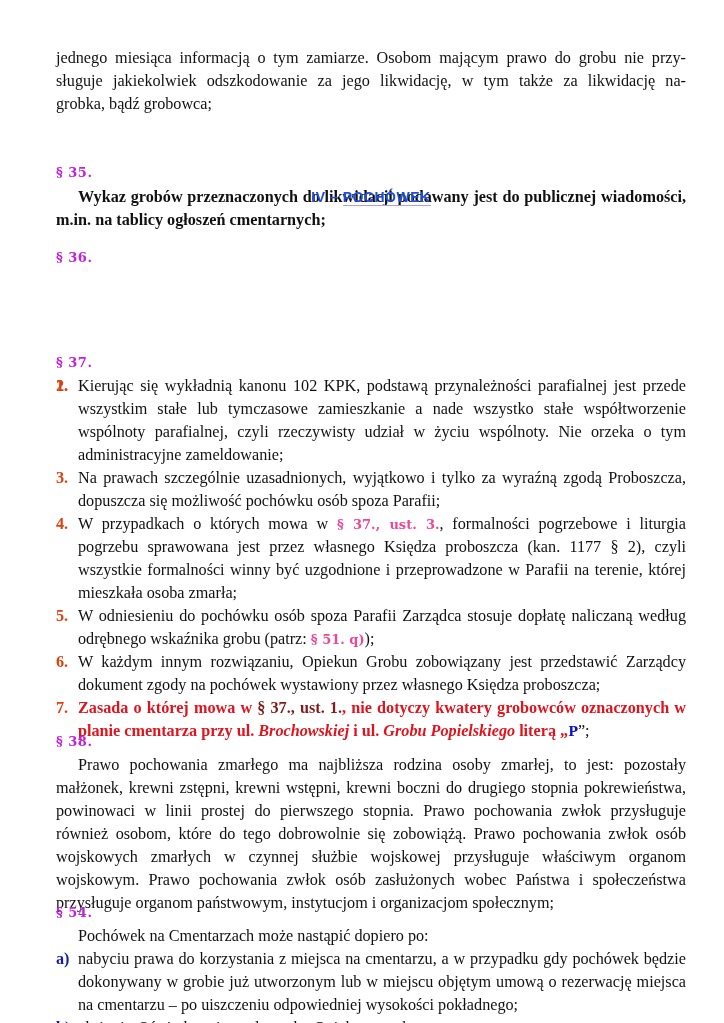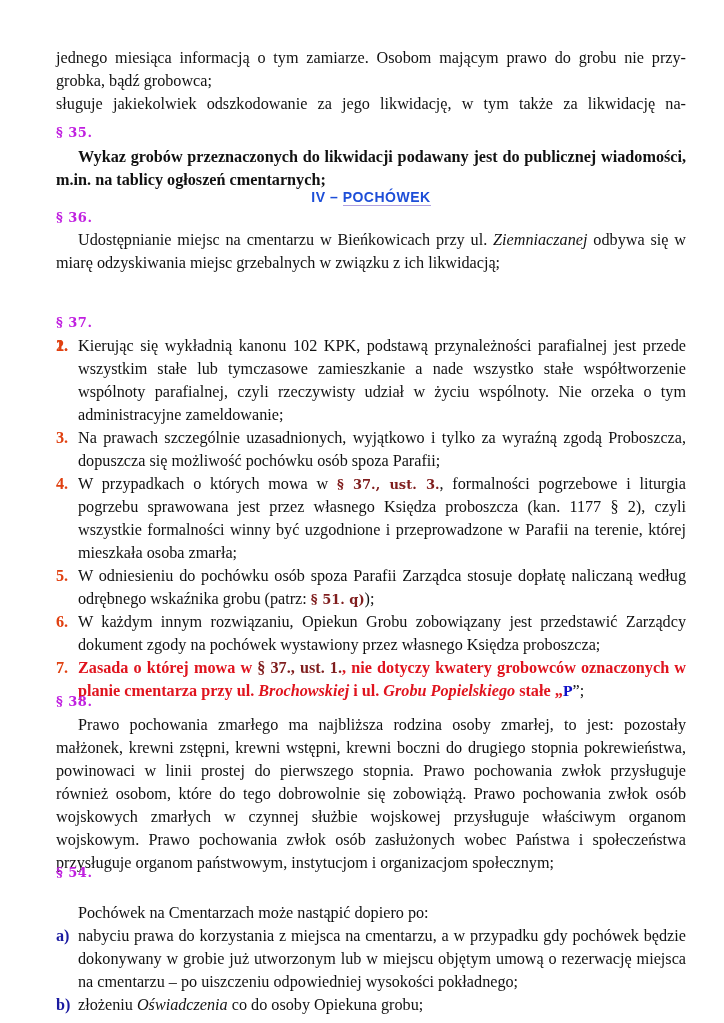--- a/index.html
+++ b/index.html
@@ -1,60 +1,57 @@
 <!DOCTYPE html>
 <html><head>
 <meta charset="utf-8">
 <style>
   html, body { margin: 0; padding: 0; background: #ffffff; }
   body { width: 724px; height: 1023px; overflow: hidden; position: relative;
          font-family: "Liberation Serif", serif; color: #111; }
   .page { position: absolute; left: 51px; top: 0; width: 630px; font-size: 16.2px; line-height: 23px; }
   .j { text-align: justify; text-align-last: left; }
   .block { position: absolute; left: 5px; width: 630px; }
-  .para-num { color: #c020e0; font-weight: bold; font-size: 13px; font-family: "DejaVu Serif", serif; letter-spacing: 0.5px; }
+  .para-num { color: #c020e0; font-weight: bold; font-size: 13px; font-family: "DejaVu Serif", serif; letter-spacing: 0.5px; margin-top: 40px; }
   .indent { text-indent: 22px; }
   .bold { font-weight: bold; }
   .red { color: #e0141e; }
   .mag { color: #7f1d1d; }
   .blue { color: #1010c8; }
   .chapter { text-align: center; font-family: Liberation Sans, sans-serif; font-weight: bold; color: #1d4ed8; font-size: 14px; letter-spacing: 0.5px; }
   .chapter .u { border-bottom: 1px solid #b0a0e0; }
   .li { position: relative; padding-left: 22px; }
   .li .n { position: absolute; left: 0; top: 0; color: #e04010; font-weight: bold; }
   .li .al { position: absolute; left: 0; top: 0; color: #1a1aa0; font-weight: bold; }
-  .lk { font-family: "DejaVu Serif", serif; font-size: 13px; font-weight: bold; color: #7f1d1d; }
+  .lk { font-family: "DejaVu Serif", serif; font-size: 13px; font-weight: bold; color: #ec4899; }
   i { font-style: italic; }
 </style>
 </head>
 <body>
 
 <div class="page">
 
   <div class="block j" style="top:47px;">
     <div style="text-align:justify;text-align-last:justify;">jednego miesiąca informacją o tym zamiarze. Osobom mającym prawo do grobu nie przy-</div>
+    <div style="text-align:justify;text-align-last:justify;">sługuje jakiekolwiek odszkodowanie za jego likwidację, w tym także za likwidację na-</div>
     <div>grobka, bądź grobowca;</div>
-    <div style="text-align:justify;text-align-last:justify;">sługuje jakiekolwiek odszkodowanie za jego likwidację, w tym także za likwidację na-</div>
   </div>
 
   <div class="block" style="top:121px;">
     <div class="para-num">§ 35.</div>
     <div class="j indent bold" style="margin-top:2px;">Wykaz grobów przeznaczonych do likwidacji podawany jest do publicznej wiadomości, m.in. na tablicy ogłoszeń cmentarnych;</div>
   </div>
 
   <div class="block chapter" style="top:186px;">
     <span>IV –</span>
     <span class="u">POCHÓWEK</span>
   </div>
 
   <div class="block" style="top:206px;">
     <div class="para-num">§ 36.</div>
-    <div class="j indent">
-      <span>Udostępnianie miejsc na cmentarzu w Bieńkowicach przy ul. </span><i>Ziemniaczanej</i><span> odbywa się w miarę odzyskiwania miejsc grzebalnych w związku z ich likwidacją;</span>
-    </div>
   </div>
 
   <div class="block" style="top:311px;">
     <div class="para-num">§ 37.</div>
 
     <div class="li j red bold" style="margin-top:1px;">
       <span class="n">1.</span>
     </div>
     <div class="li j">
       <span class="n">2.</span>
@@ -71,32 +68,32 @@
     <div class="li j">
       <span class="n">5.</span>
       <span>W odniesieniu do pochówku osób spoza Parafii Zarządca stosuje dopłatę naliczaną według odrębnego wskaźnika grobu (patrz: </span><span class="lk">§ 51. q)</span><span>);</span>
     </div>
     <div class="li j">
       <span class="n">6.</span>
       <span>W każdym innym rozwiązaniu, Opiekun Grobu zobowiązany jest przedstawić Zarządcy dokument zgody na pochówek wystawiony przez własnego Księdza proboszcza;</span>
     </div>
     <div class="li j red bold">
       <span class="n">7.</span>
-      <span>Zasada o której mowa w </span><span class="mag">§ 37., ust. 1.</span><span>, nie dotyczy kwatery grobowców oznaczonych w planie cmentarza przy ul. </span><i>Brochowskiej</i><span> i ul. </span><i>Grobu Popielskiego</i><span> stałe „</span><span class="blue" style="font-family:'DejaVu Serif',serif;font-size:13px;">P</span><span style="color:#111;font-weight:normal;">”;</span>
+      <span>Zasada o której mowa w </span><span class="mag">§ 37., ust. 1.</span><span>, nie dotyczy kwatery grobowców oznaczonych w planie cmentarza przy ul. </span><i>Brochowskiej</i><span> i ul. </span><i>Grobu Popielskiego</i><span> literą „</span><span class="blue" style="font-family:'DejaVu Serif',serif;font-size:13px;">P</span><span style="color:#111;font-weight:normal;">”;</span>
     </div>
   </div>
 
   <div class="block" style="top:690px;">
     <div class="para-num">§ 38.</div>
     <div class="j indent" style="margin-top:1px;">Prawo pochowania zmarłego ma najbliższa rodzina osoby zmarłej, to jest: pozostały małżonek, krewni zstępni, krewni wstępni, krewni boczni do drugiego stopnia pokrewieństwa, powinowaci w linii prostej do pierwszego stopnia. Prawo pochowania zwłok przysługuje również osobom, które do tego dobrowolnie się zobowiążą. Prawo pochowania zwłok osób wojskowych zmarłych w czynnej służbie wojskowej przysługuje właściwym organom wojskowym. Prawo pochowania zwłok osób zasłużonych wobec Państwa i społeczeństwa przysługuje organom państwowym, instytucjom i organizacjom społecznym;</div>
   </div>
 
   <div class="block" style="top:861px;">
     <div class="para-num">§ 54.</div>
-    <div class="indent" style="margin-top:18px;">Pochówek na Cmentarzach może nastąpić dopiero po:</div>
+    <div class="indent" style="margin-top:1px;">Pochówek na Cmentarzach może nastąpić dopiero po:</div>
     <div class="li j">
       <span class="al">a)</span>
       <span>nabyciu prawa do korzystania z miejsca na cmentarzu, a w przypadku gdy pochówek będzie dokonywany w grobie już utworzonym lub w miejscu objętym umową o rezerwację miejsca na cmentarzu – po uiszczeniu odpowiedniej wysokości pokładnego;</span>
     </div>
     <div class="li j">
       <span class="al">b)</span>
       <span>złożeniu </span><i>Oświadczenia</i><span> co do osoby Opiekuna grobu;</span>
     </div>
   </div>
 

